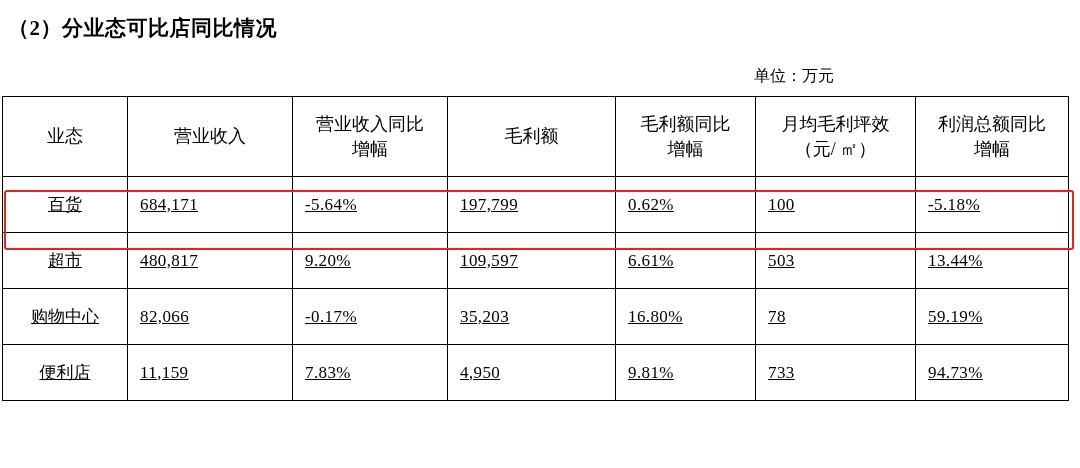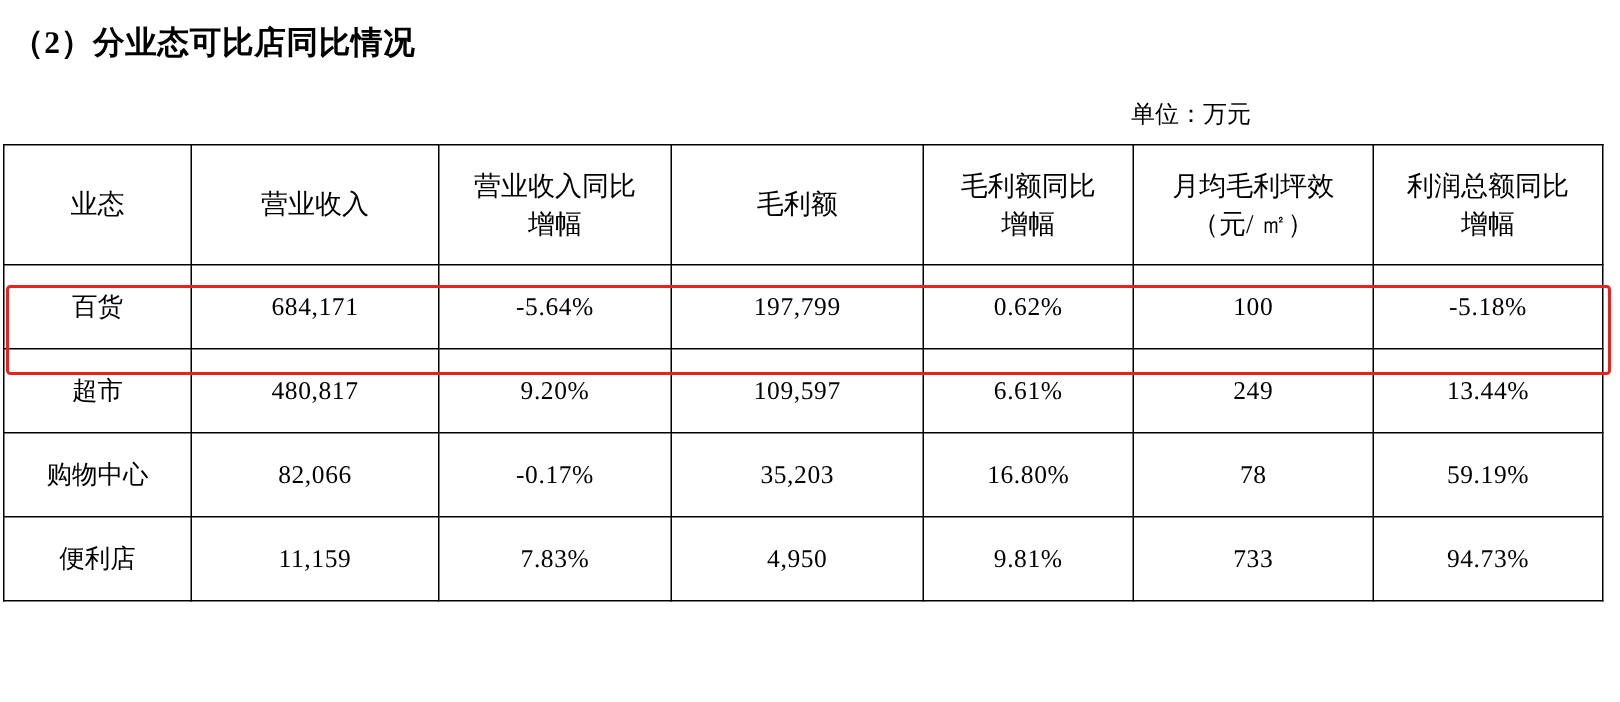--- a/index.html
+++ b/index.html
@@ -54,26 +54,27 @@
   thead td {
     height: 80px;
     text-align: center;
     vertical-align: middle;
     font-size: 18px;
     line-height: 1.35;
   }
   tbody td {
     height: 56px;
     vertical-align: middle;
+    text-decoration: underline;
   }
   td.cat {
     text-align: center;
   }
   td.num {
-    text-align: center;
+    text-align: left;
     font-family: "Liberation Serif", "DejaVu Serif", serif;
     letter-spacing: 0.4px;
   }
   col.c-cat { width: 125px; }
   col.c-rev { width: 165px; }
   col.c-revyoy { width: 155px; }
   col.c-gp { width: 168px; }
   col.c-gpyoy { width: 140px; }
   col.c-eff { width: 160px; }
   col.c-profit { width: 153px; }
@@ -142,21 +143,21 @@
         <td class="num">0.62%</td>
         <td class="num">100</td>
         <td class="num">-5.18%</td>
       </tr>
       <tr>
         <td class="cat">超市</td>
         <td class="num">480,817</td>
         <td class="num">9.20%</td>
         <td class="num">109,597</td>
         <td class="num">6.61%</td>
-        <td class="num">249</td>
+        <td class="num">503</td>
         <td class="num">13.44%</td>
       </tr>
       <tr>
         <td class="cat">购物中心</td>
         <td class="num">82,066</td>
         <td class="num">-0.17%</td>
         <td class="num">35,203</td>
         <td class="num">16.80%</td>
         <td class="num">78</td>
         <td class="num">59.19%</td>

